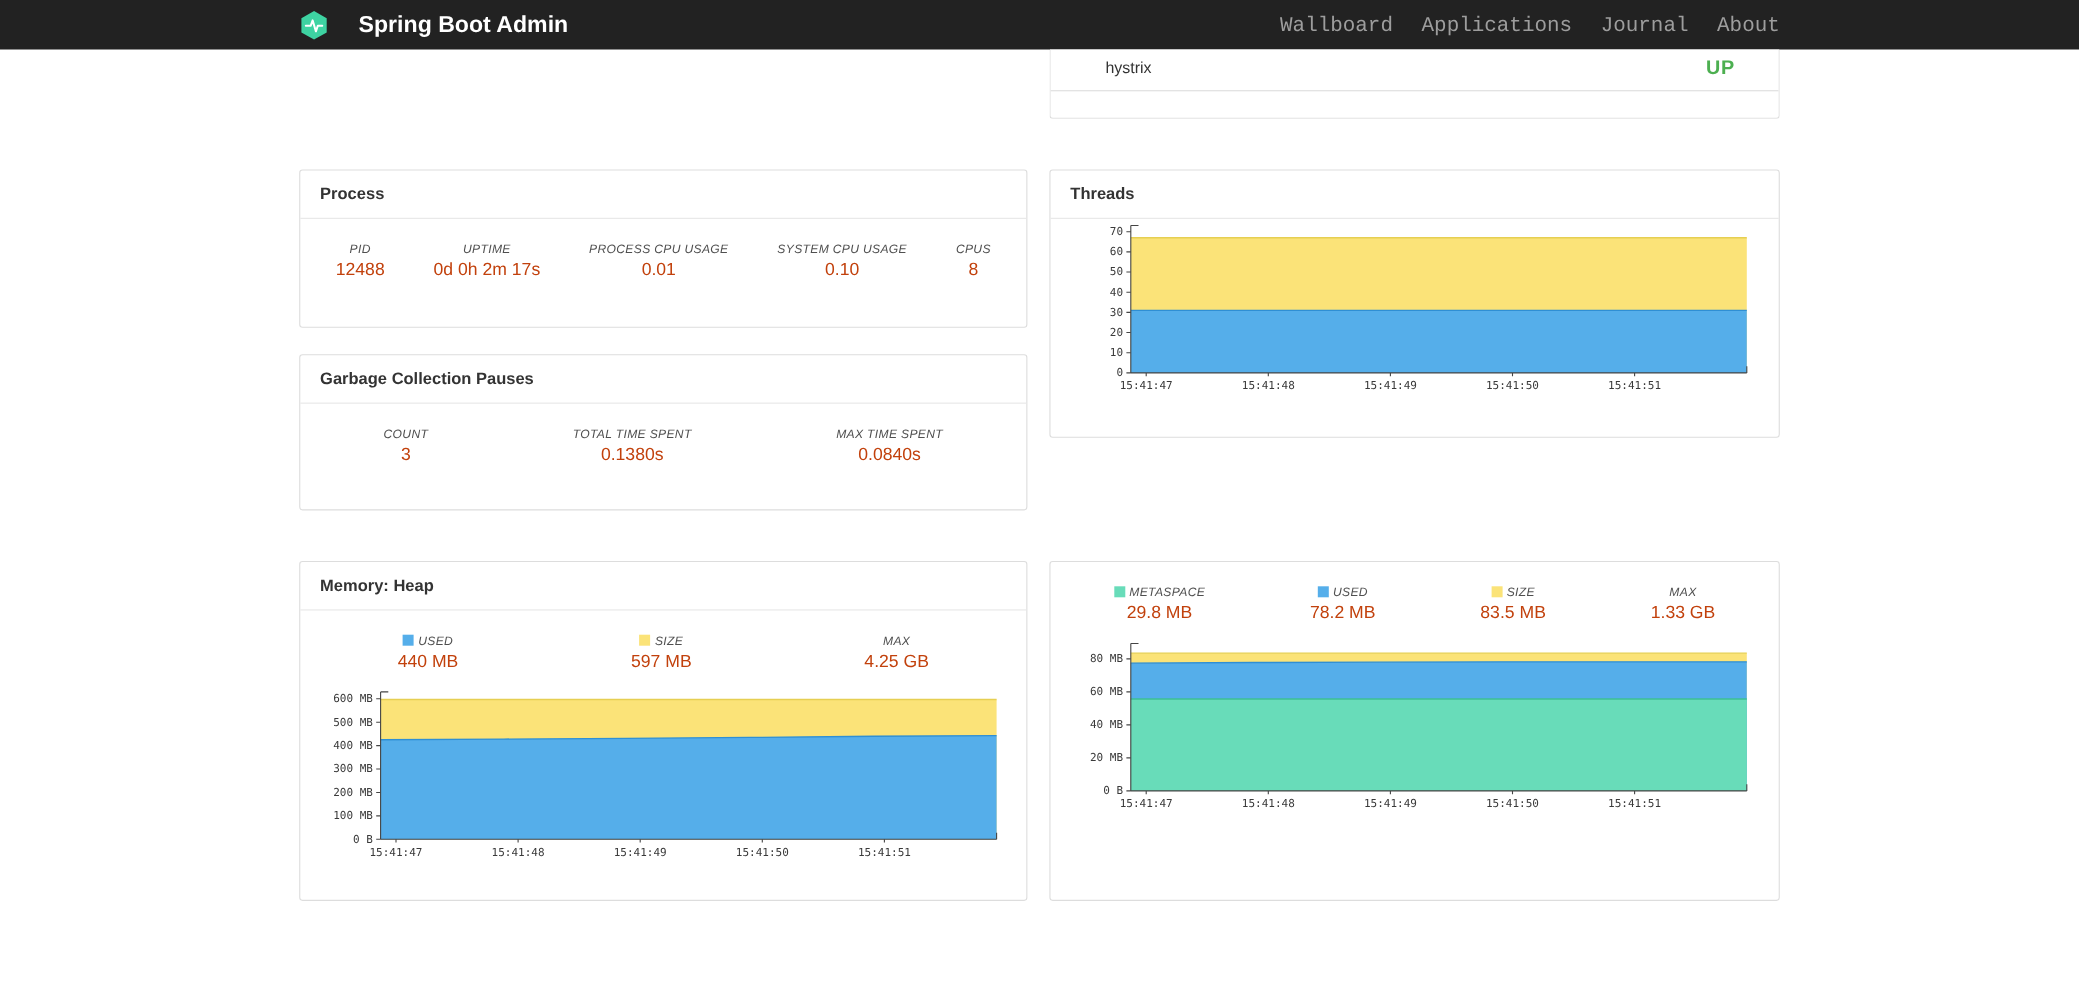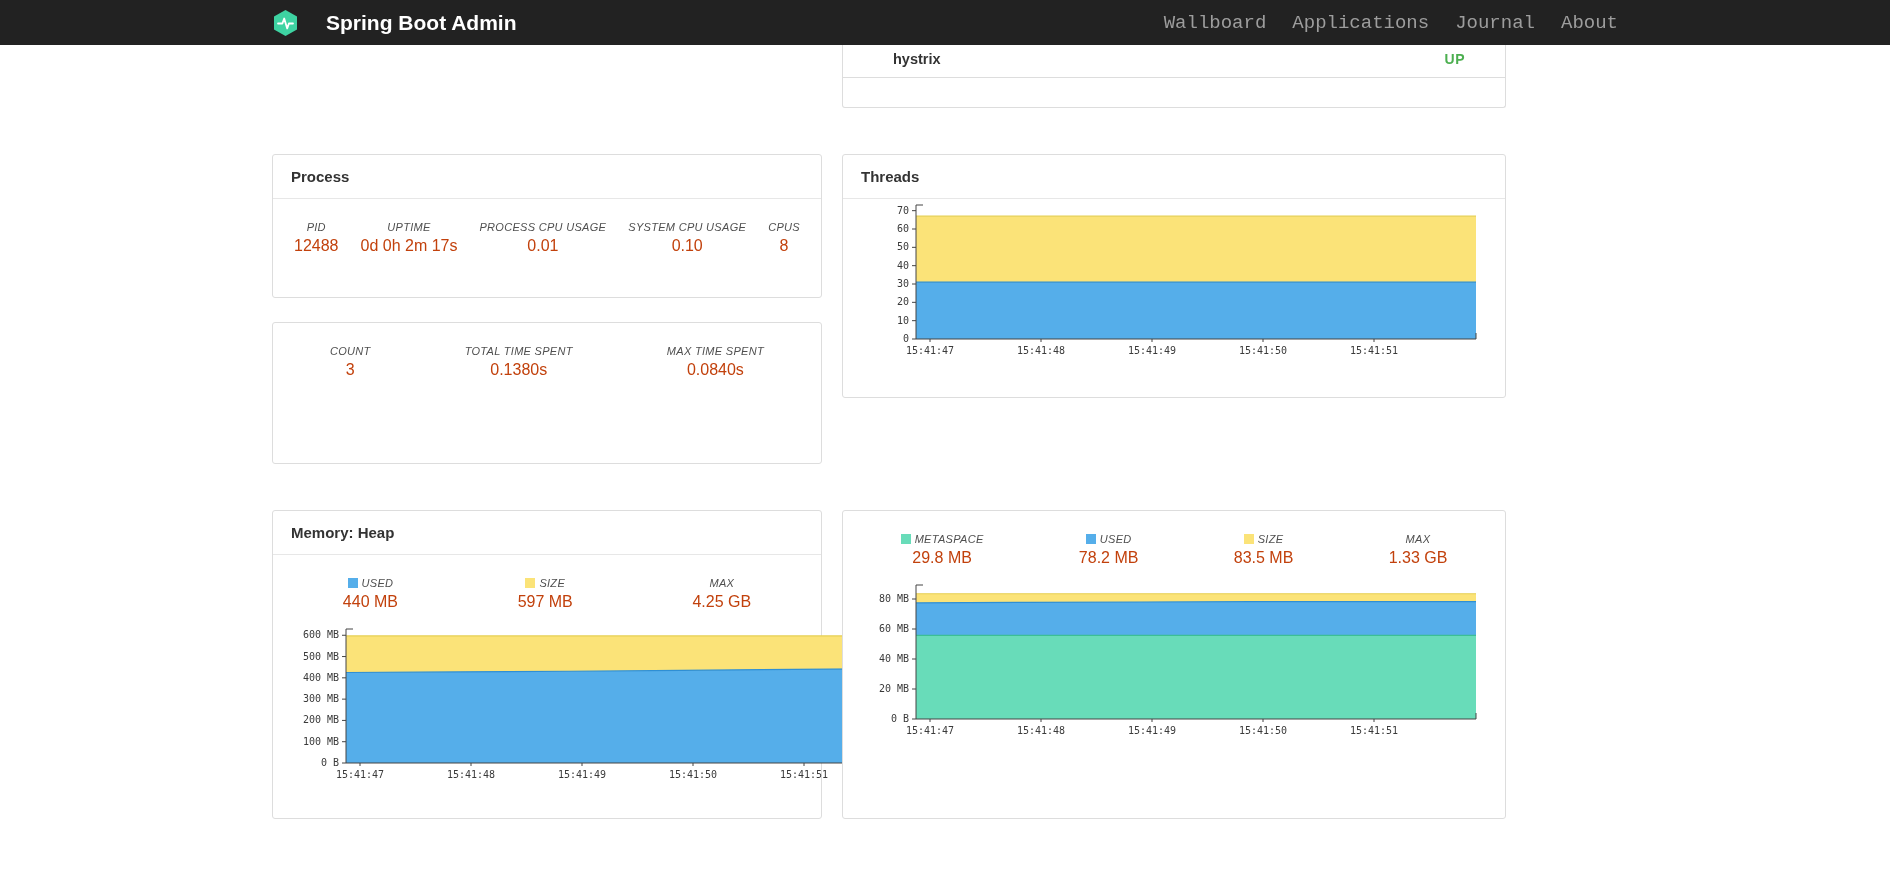--- a/index.html
+++ b/index.html
@@ -13,37 +13,37 @@
   .navbar-inner { width:1346px; margin:0 auto; display:flex; align-items:center; }
   .brand { display:flex; align-items:center; gap:27px; color:#fff; font-weight:bold;
            font-size:21px; cursor:pointer; white-space:nowrap; }
   .brand svg { display:block; }
   .nav-links { margin-left:auto; display:flex; align-items:center; }
   .nav-link { color:#9d9d9d; font-size:19px; padding:0 13px; cursor:pointer;font-family:Liberation Mono, monospace; }
   .nav-link:last-child { padding-right:0; }
   
   .container { width:1346px; margin:0 auto; }
   .row { display:flex; column-gap:20px; align-items:flex-start; }
-  .col-left { width:550px; }
+  .col-left { width:662px; }
   .col-right { width:664px; }
   .row-mid { margin-top:46px; }
   .row-bottom { margin-top:46px; }
   
   .card { background:#fff; border:1px solid #ddd; border-radius:3px; }
   .card-cut { border-top:none; border-radius:0 0 3px 3px; height:63px; overflow:hidden; }
   .card-header { padding:13px 18px; font-size:15px; font-weight:bold; color:#333;
                  border-bottom:1px solid #e7e7e7; }
   .h-process { height:144px; margin-bottom:24px; }
   .h-gc { height:142px; }
   .h-threads { height:244px; }
   .h-mem { height:309px; }
   .app-row { display:flex; justify-content:space-between; align-items:center;
              padding:6px 40px 10px 50px; border-bottom:1px solid #ddd; }
-  .app-name { font-size:14.5px; font-weight:700; color:#333; cursor:pointer; }
-  .app-status { font-size:14px; font-weight:bold; letter-spacing:.5px; }
+  .app-name { font-size:14.5px; font-weight:400; color:#333; cursor:pointer; }
+  .app-status { font-size:18px; font-weight:bold; letter-spacing:.5px; }
   
   .stats { display:flex; justify-content:space-around; padding:22px 10px 12px;
            text-align:center; }
   .stat-label { font-size:11px; color:#4f4f4f; letter-spacing:.3px; white-space:nowrap;font-style:italic; }
   .stat-value { font-size:16px; color:#c2410c; margin-top:4px; white-space:nowrap; }
   .legend-key { display:inline-block; width:10px; height:10px; margin-right:4px;
                 vertical-align:-1px; }
   
   .chart { margin:0 0 0 15px; }
   .chart svg text { font-family:"DejaVu Sans Mono", monospace; font-size:10px; fill:#3a3a3a; }
@@ -108,20 +108,21 @@
             <div class="stat-value">0.10</div>
           </div>
           <div class="stat">
             <div class="stat-label">CPUS</div>
             <div class="stat-value">8</div>
           </div>
         </div>
       </div>
 
       <div class="card h-gc">
+        <div class="card-header">Garbage Collection Pauses</div>
         <div class="stats">
           <div class="stat">
             <div class="stat-label">COUNT</div>
             <div class="stat-value">3</div>
           </div>
           <div class="stat">
             <div class="stat-label">TOTAL TIME SPENT</div>
             <div class="stat-value">0.1380s</div>
           </div>
           <div class="stat">

